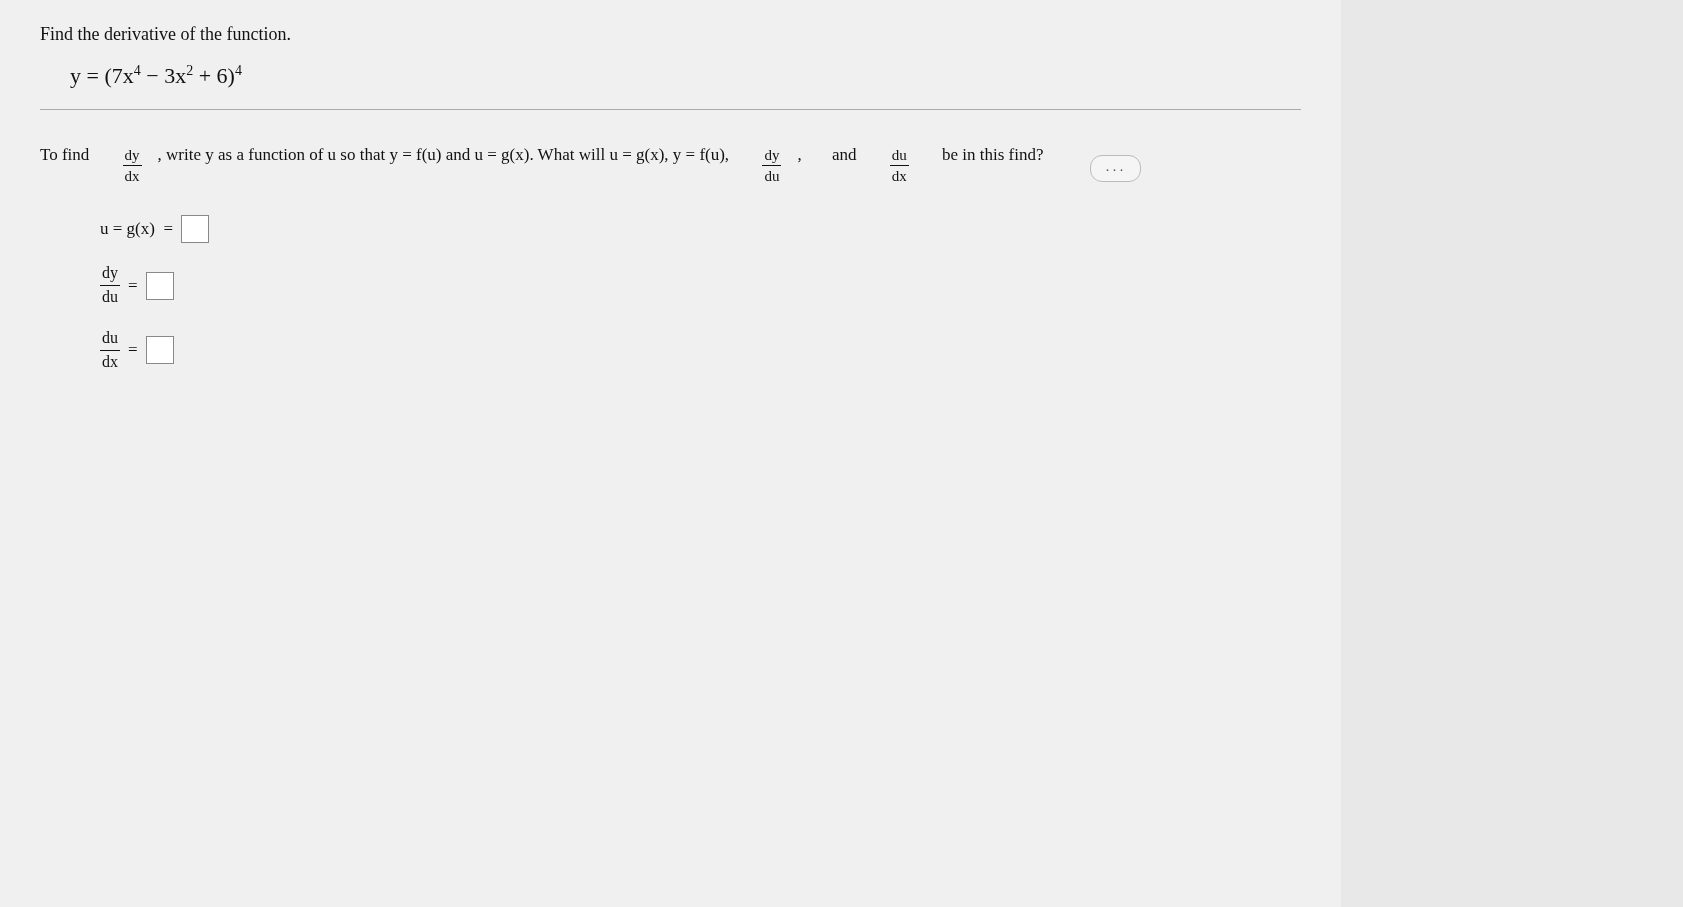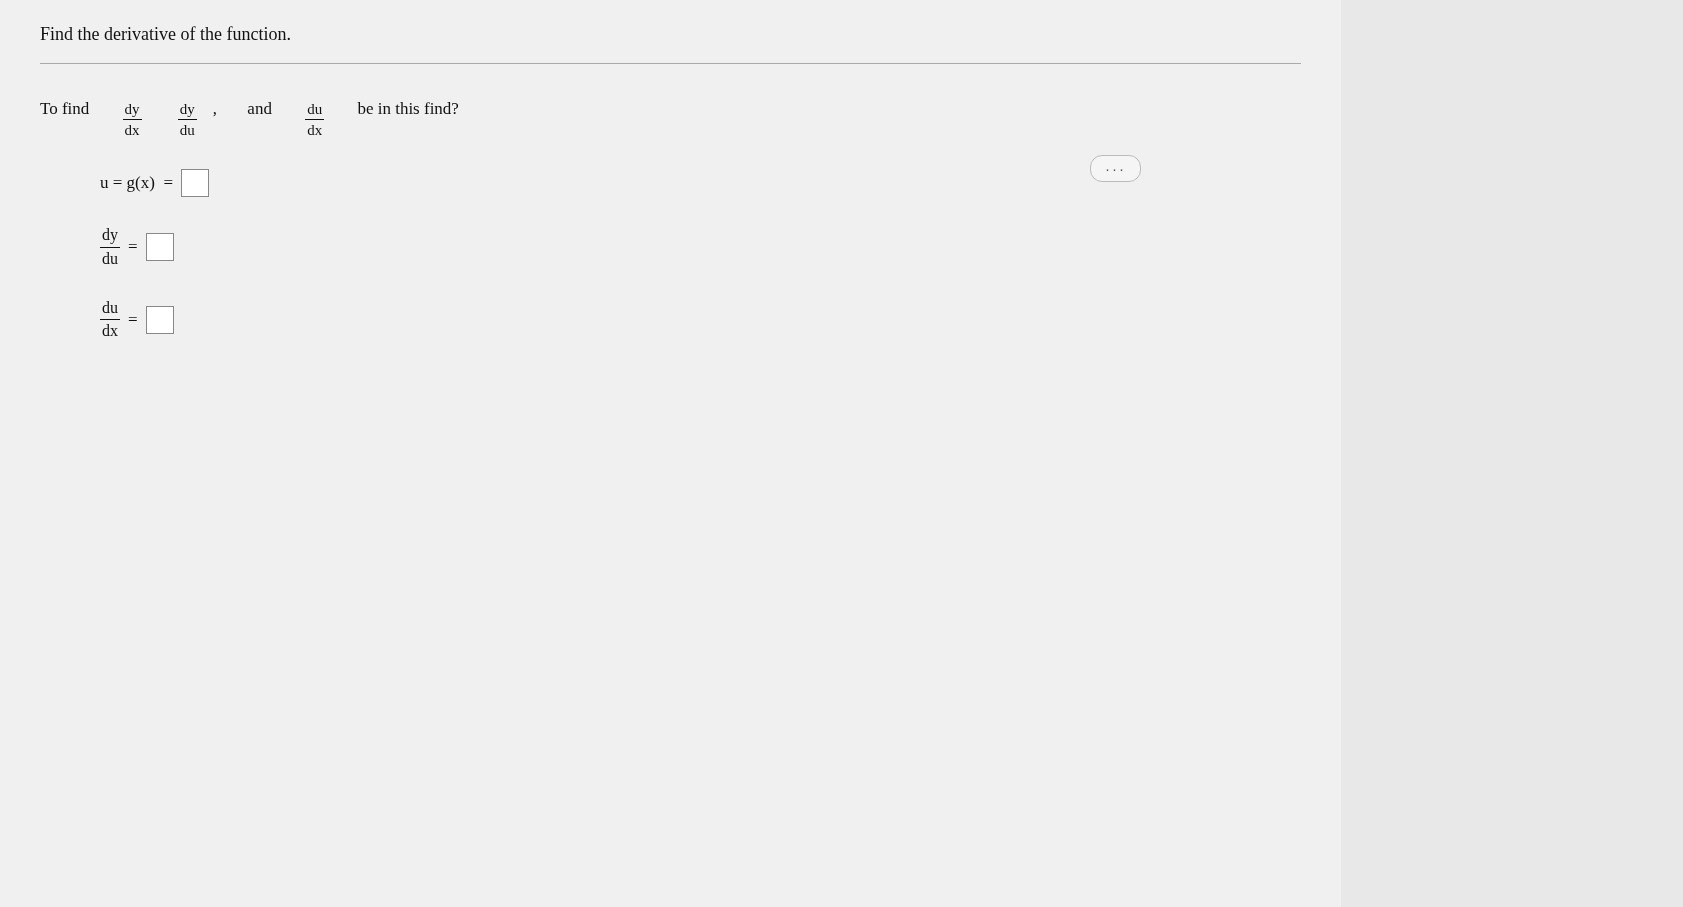--- a/index.html
+++ b/index.html
@@ -93,21 +93,21 @@
 
     .frac .den {
       padding: 1px 2px 0 2px;
       line-height: 1.2;
     }
 
     .forms-area {
       margin-left: 60px;
       display: flex;
       flex-direction: column;
-      gap: 28px;
+      gap: 20px;
     }
 
     .form-row {
       display: flex;
       align-items: center;
       gap: 8px;
       font-size: 17px;
     }
 
     .form-row .frac-label {
@@ -144,34 +144,40 @@
       font-size: 17px;
     }
   </style>
 </head>
 <body>
 
 <div class="page-container">
 
   <div class="problem-title">Find the derivative of the function.</div>
 
+  <div class="function-display">
+    <span>
+      y = (7x<sup>4</sup> − 3x<sup>2</sup> + 6)<sup>4</sup>
+    </span>
+  </div>
 
   <hr class="divider">
 
   <button class="more-button">···</button>
 
   <div class="content-area">
 
     <div class="instruction-text">
       <span>To find</span>
       &nbsp;
       <span class="frac">
         <span class="num">dy</span>
         <span class="den">dx</span>
       </span>
+      <span>, write y as a function of u so that y = f(u) and u = g(x). What will u = g(x), y = f(u),</span>
       &nbsp;
       <span class="frac">
         <span class="num">dy</span>
         <span class="den">du</span>
       </span>
       <span>,</span>
       &nbsp;
       <span>and</span>
       &nbsp;
       <span class="frac">

